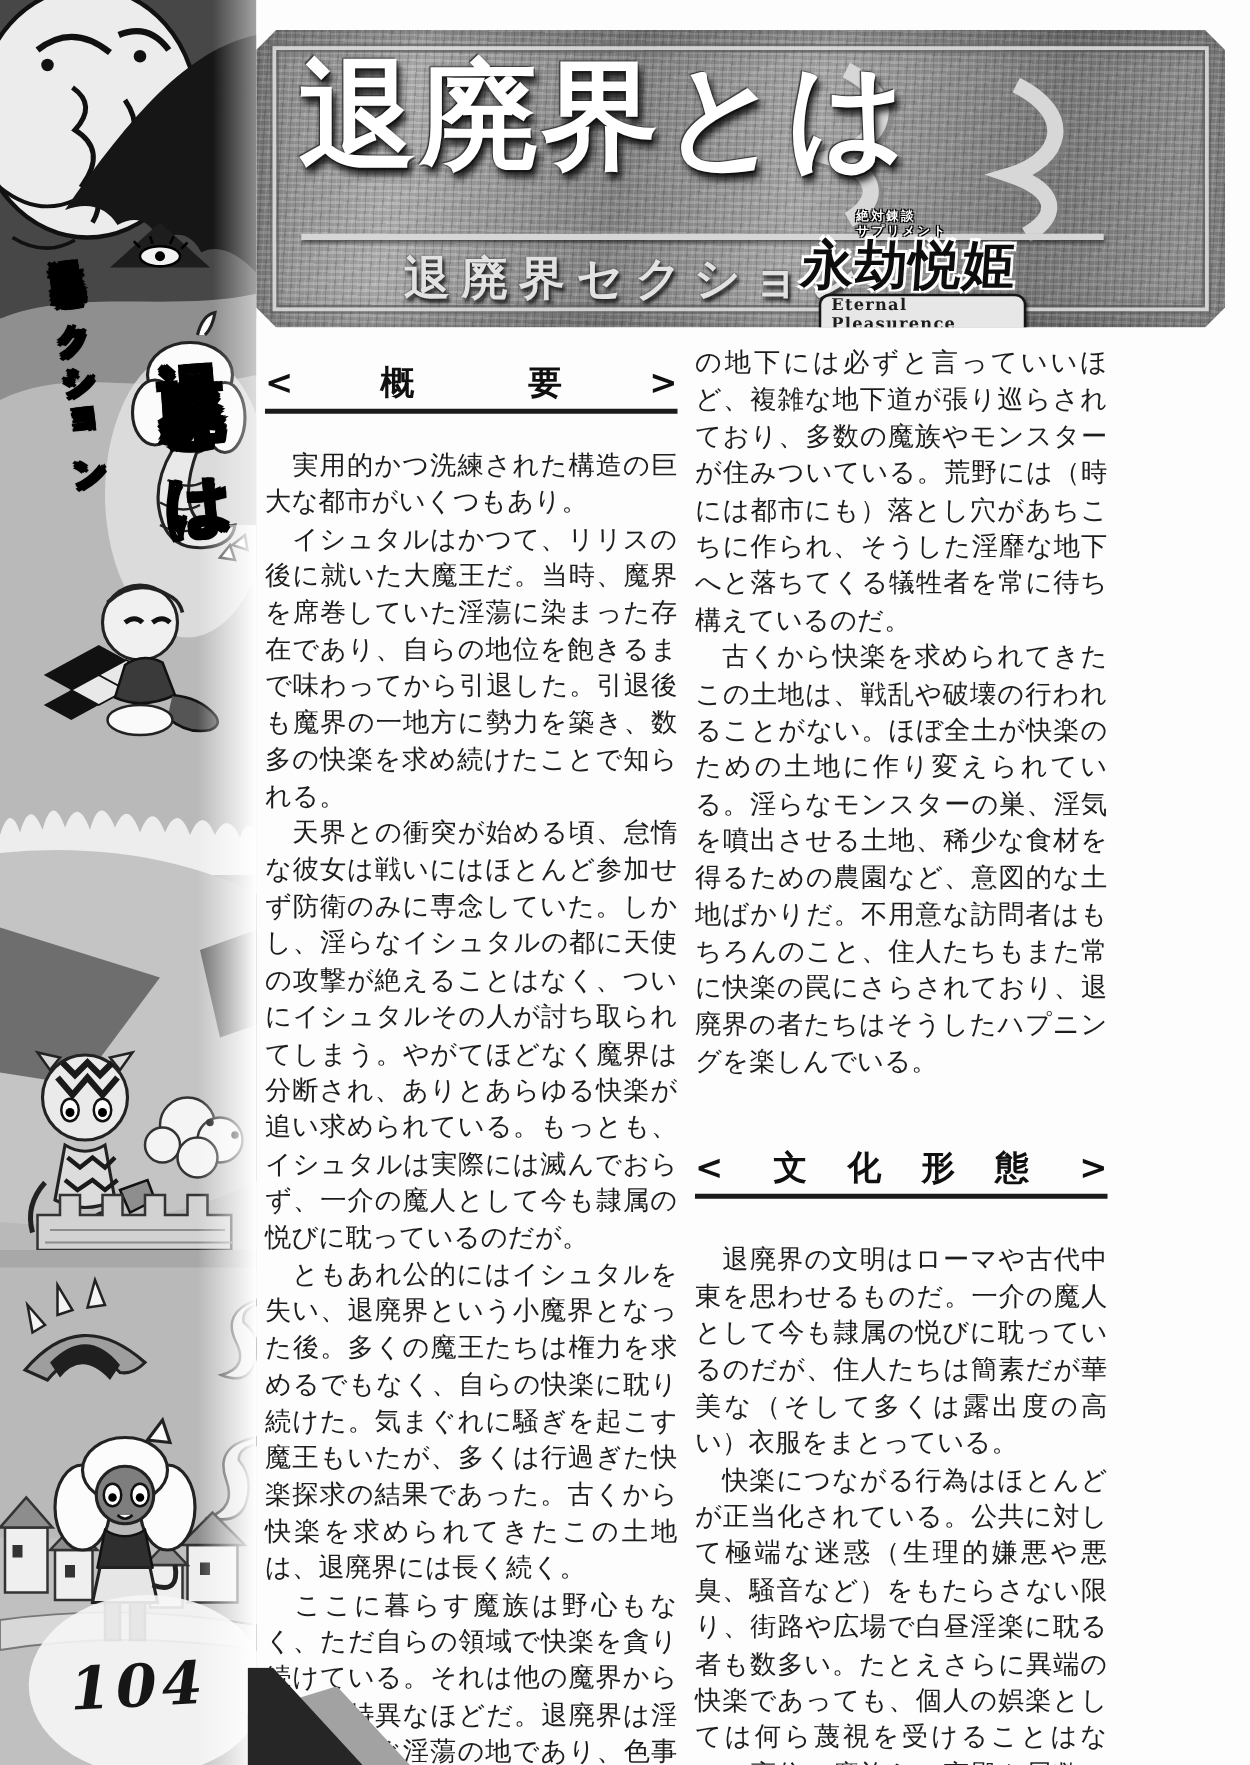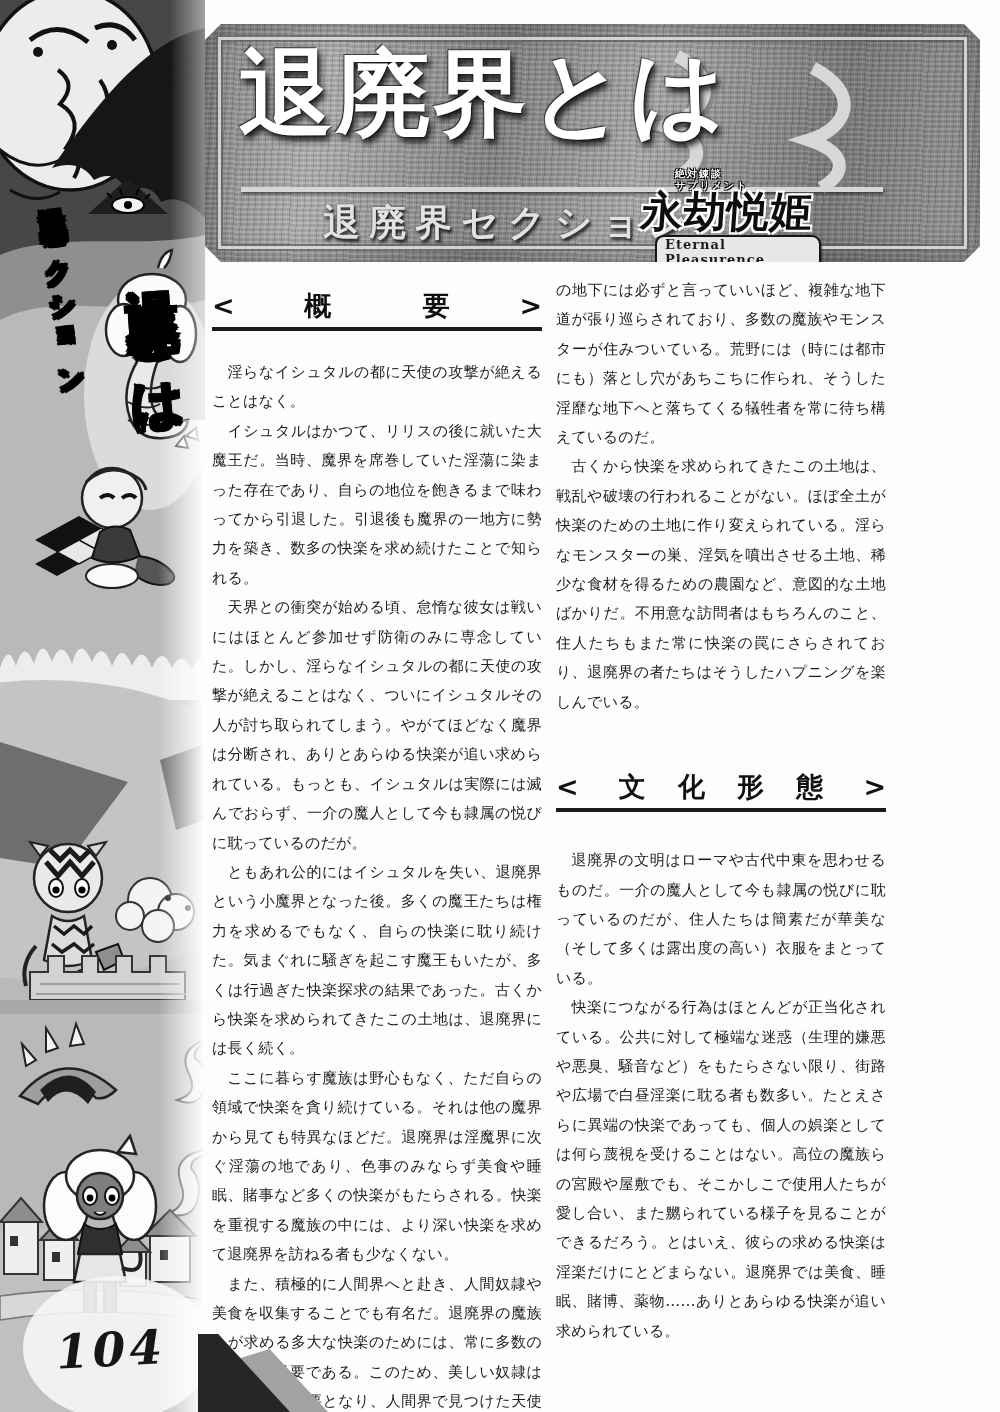--- a/index.html
+++ b/index.html
@@ -53,37 +53,37 @@
   }
   .banner-subtitle{
     position:absolute;left:118px;top:174px;font-size:37px;font-weight:bold;color:#e2e2e2;
     letter-spacing:9px;text-shadow:2px 3px 3px rgba(0,0,0,.75),0 0 2px #333;
   }
   .swirls{position:absolute;left:430px;top:10px;}
   
   .logo{position:absolute;left:436px;top:144px;width:180px;height:100px;color:#111;}
   .logo-small{font-family:"DejaVu Sans","Liberation Sans",sans-serif;font-size:10px;font-weight:bold;color:#fff;
     text-shadow:1px 1px 0 #000,-1px 1px 0 #000,1px -1px 0 #000,-1px -1px 0 #000;letter-spacing:2px;line-height:1.15;
-    margin-left:34px;}
+    margin-left:44px;}
   .logo-main{
     font-size:42px;font-weight:bold;line-height:1;letter-spacing:1px;color:#0d0d0d;
     text-shadow:2px 2px 0 #fff,-2px 2px 0 #fff,2px -2px 0 #fff,-2px -2px 0 #fff,0 0 4px #fff;
     transform:skewX(-4deg);
   }
   .logo-ribbon{
     display:inline-block;margin-left:14px;margin-top:2px;padding:0 8px 1px 8px;
     background:#e7e7e7;border:2px solid #151515;border-radius:9px;
     font-weight:bold;font-size:13px;color:#1c1c1c;letter-spacing:1px;
     box-shadow:1px 2px 2px rgba(0,0,0,.5);
   }
   
   .col{position:absolute;width:330px;color:#1d1d1d;}
   .col-left{left:212px;top:288px;}
   .col-right{left:556px;top:276px;}
-  .col p{margin:0;font-size:15px;line-height:29.4px;text-align:justify;letter-spacing:.2px;}
+  .col p{margin:0;font-size:21px;line-height:29.4px;text-align:justify;letter-spacing:.2px;}
   .sec-head{
     display:flex;align-items:baseline;border-bottom:4px solid #1b1b1b;padding-bottom:3px;
     font-family:"DejaVu Sans","Liberation Sans",sans-serif;font-weight:bold;font-size:27px;color:#101010;
     margin:0 0 27px 0;
   }
   .sec-head .chars{flex:1;display:flex;justify-content:space-around;margin:0 24px;}
   .sec-head.later{margin-top:35px;}
   
   .wedge-gray{position:absolute;left:198px;top:1349px;width:130px;height:63px;background:#a2a2a2;
     clip-path:polygon(0 35%,55% 0,100% 100%,0 100%);}
@@ -279,21 +279,21 @@
 
 <div class="col col-left">
   <div class="sec-head">
     <span>&lt;</span>
     <span class="chars">
       <span>概</span>
       <span>要</span>
     </span>
     <span>&gt;</span>
   </div>
-  <p>　淫らなイシュタルの都に天使の攻撃が絶えることはなく。</p>
+  <p>　実用的かつ洗練された構造の巨大な都市がいくつもあり。</p>
   <p>　イシュタルはかつて、リリスの後に就いた大魔王だ。当時、魔界を席巻していた淫蕩に染まった存在であり、自らの地位を飽きるまで味わってから引退した。引退後も魔界の一地方に勢力を築き、数多の快楽を求め続けたことで知られる。</p>
   <p>　天界との衝突が始める頃、怠惰な彼女は戦いにはほとんど参加せず防衛のみに専念していた。しかし、淫らなイシュタルの都に天使の攻撃が絶えることはなく、ついにイシュタルその人が討ち取られてしまう。やがてほどなく魔界は分断され、ありとあらゆる快楽が追い求められている。もっとも、イシュタルは実際には滅んでおらず、一介の魔人として今も隷属の悦びに耽っているのだが。</p>
   <p>　ともあれ公的にはイシュタルを失い、退廃界という小魔界となった後。多くの魔王たちは権力を求めるでもなく、自らの快楽に耽り続けた。気まぐれに騒ぎを起こす魔王もいたが、多くは行過ぎた快楽探求の結果であった。古くから快楽を求められてきたこの土地は、退廃界には長く続く。</p>
   <p>　ここに暮らす魔族は野心もなく、ただ自らの領域で快楽を貪り続けている。それは他の魔界から見ても特異なほどだ。退廃界は淫魔界に次ぐ淫蕩の地であり、色事のみならず美食や睡眠、賭事など多くの快楽がもたらされる。快楽を重視する魔族の中には、より深い快楽を求めて退廃界を訪ねる者も少なくない。</p>
   <p>　また、積極的に人間界へと赴き、人間奴隷や美食を収集することでも有名だ。退廃界の魔族らが求める多大な快楽のためには、常に多数の奉仕者が必要である。このため、美しい奴隷はいくらでも必要となり、人間界で見つけた天使を拉致することもしばしばだ。当然、天界からも敵視されがちであり、しばしば部隊単位の天使が退廃界へと降臨している。</p>
 
 </div>
 
 <div class="col col-right">
   <p>の地下には必ずと言っていいほど、複雑な地下道が張り巡らされており、多数の魔族やモンスターが住みついている。荒野には（時には都市にも）落とし穴があちこちに作られ、そうした淫靡な地下へと落ちてくる犠牲者を常に待ち構えているのだ。</p>

